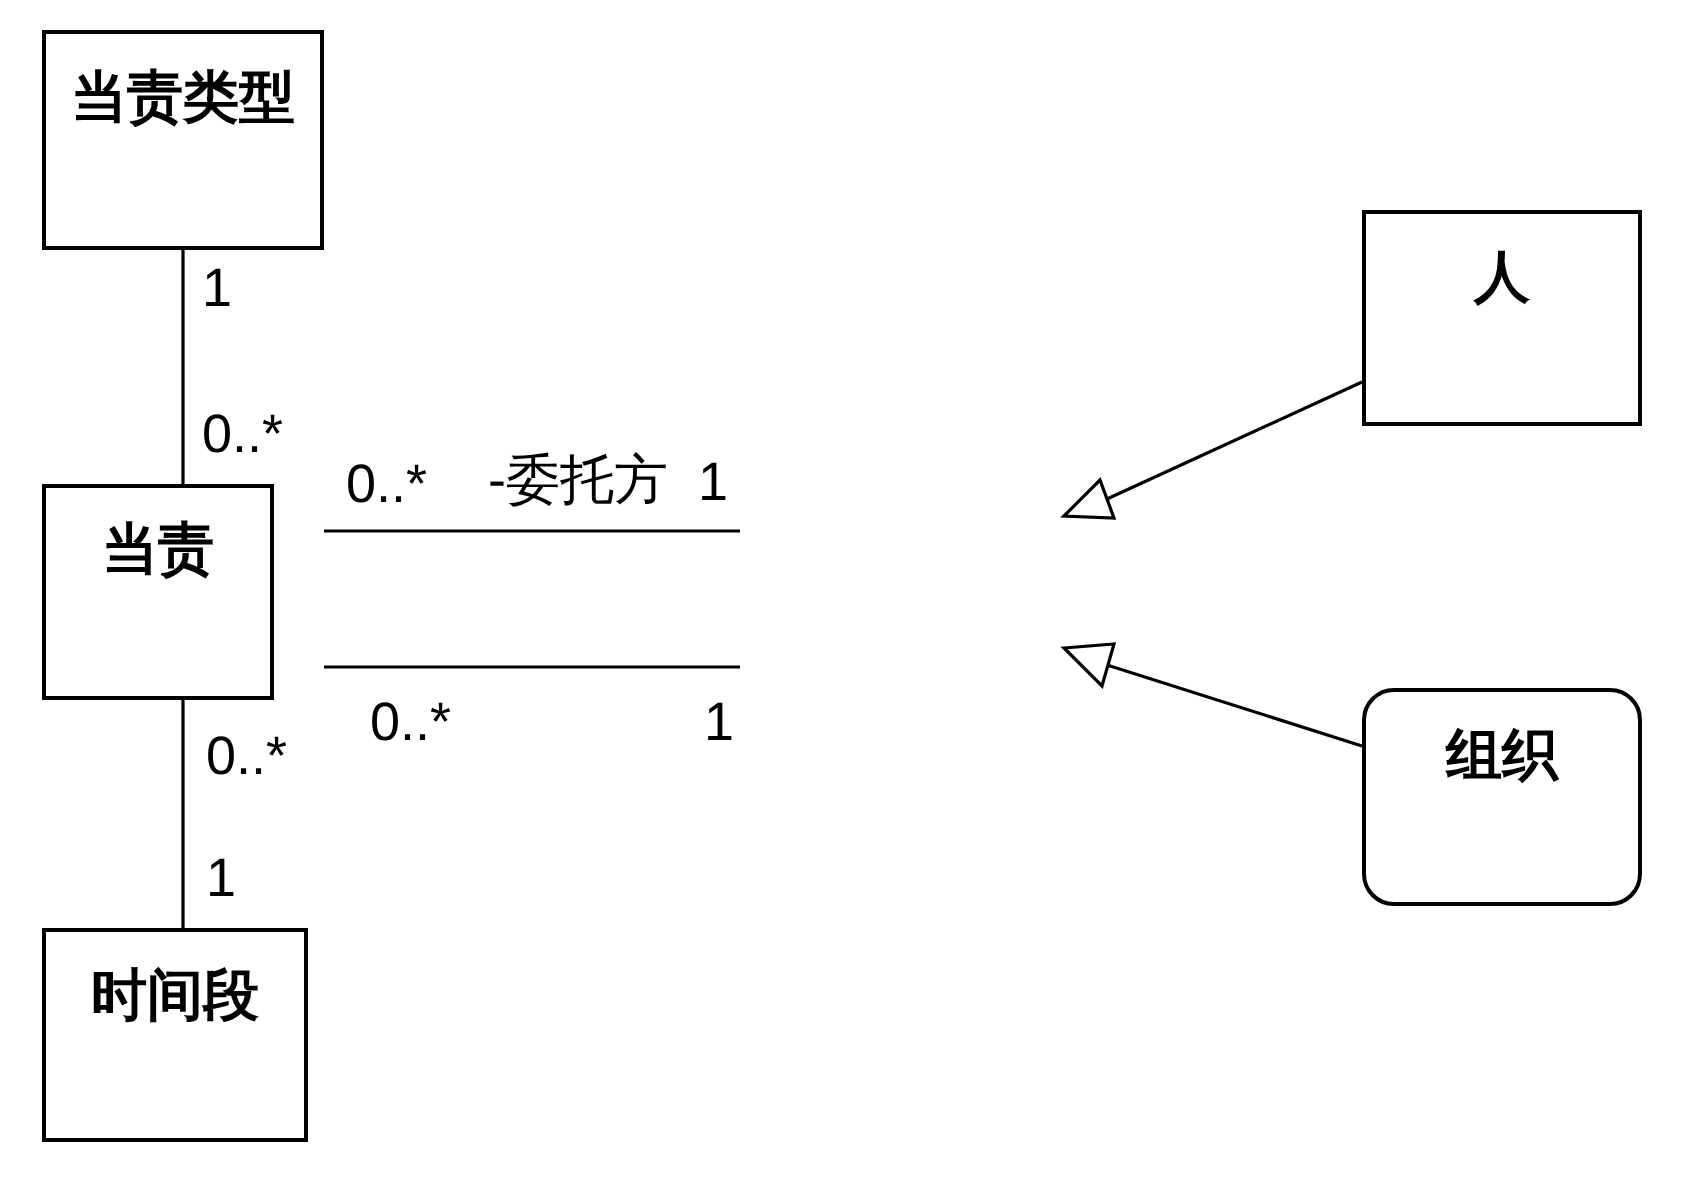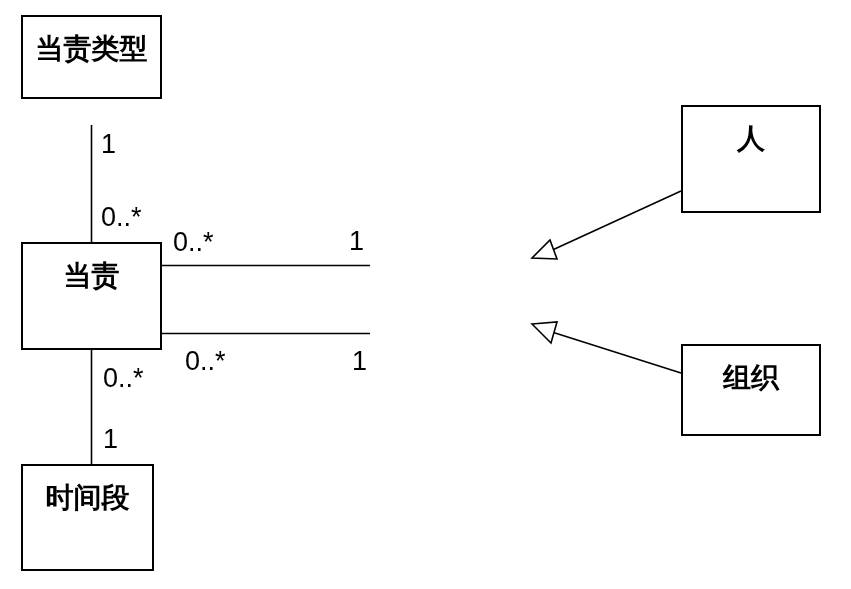--- a/index.html
+++ b/index.html
@@ -38,26 +38,26 @@
     white-space: nowrap;
   }
   .edge-label {
     position: absolute;
     font-size: 27px;
     color: #000000;
     line-height: 1;
     white-space: nowrap;
   }
   
-  #box-accountability-type { left: 21px;  top: 15px;  width: 141px; height: 84px; }
-  #box-accountability      { left: 21px;  top: 242px; width: 141px; height: 108px; font-family: Liberation Serif, serif; }
+  #box-accountability-type { left: 21px;  top: 15px;  width: 141px; height: 110px; }
+  #box-accountability      { left: 21px;  top: 242px; width: 116px; height: 108px; font-family: Liberation Serif, serif; }
   #box-time-period         { left: 21px;  top: 464px; width: 133px; height: 107px; }
   #box-party               { left: 370px; top: 243px; width: 161px; height: 106px; }
   #box-person              { left: 681px; top: 105px; width: 140px; height: 108px; }
-  #box-organization        { left: 681px; top: 344px; width: 140px; height: 92px; }
+  #box-organization        { left: 681px; top: 344px; width: 140px; height: 109px; border-radius: 16px; }
 </style>
 </head>
 <body>
 
 <div id="canvas">
 
   <svg id="edges" viewBox="0 0 851 589" xmlns="http://www.w3.org/2000/svg">
 
     <line x1="91.5" y1="125" x2="91.5" y2="243" stroke="#000000" stroke-width="1.6"></line>
 
@@ -92,20 +92,21 @@
   </div>
 
   <div class="uml-class" id="box-organization">
     <span class="uml-class-title">组织</span>
   </div>
 
   <div class="edge-label" style="left:101px; top:131px;">1</div>
   <div class="edge-label" style="left:101px; top:204px;">0..*</div>
 
   <div class="edge-label" style="left:173px; top:229px;">0..*</div>
+  <div class="edge-label" style="left:244px; top:227px;">-委托方</div>
   <div class="edge-label" style="left:349px; top:228px;">1</div>
 
   <div class="edge-label" style="left:185px; top:348px;">0..*</div>
   <div class="edge-label" style="left:352px; top:348px;">1</div>
 
   <div class="edge-label" style="left:103px; top:365px;">0..*</div>
   <div class="edge-label" style="left:103px; top:426px;">1</div>
 
 </div>
 

